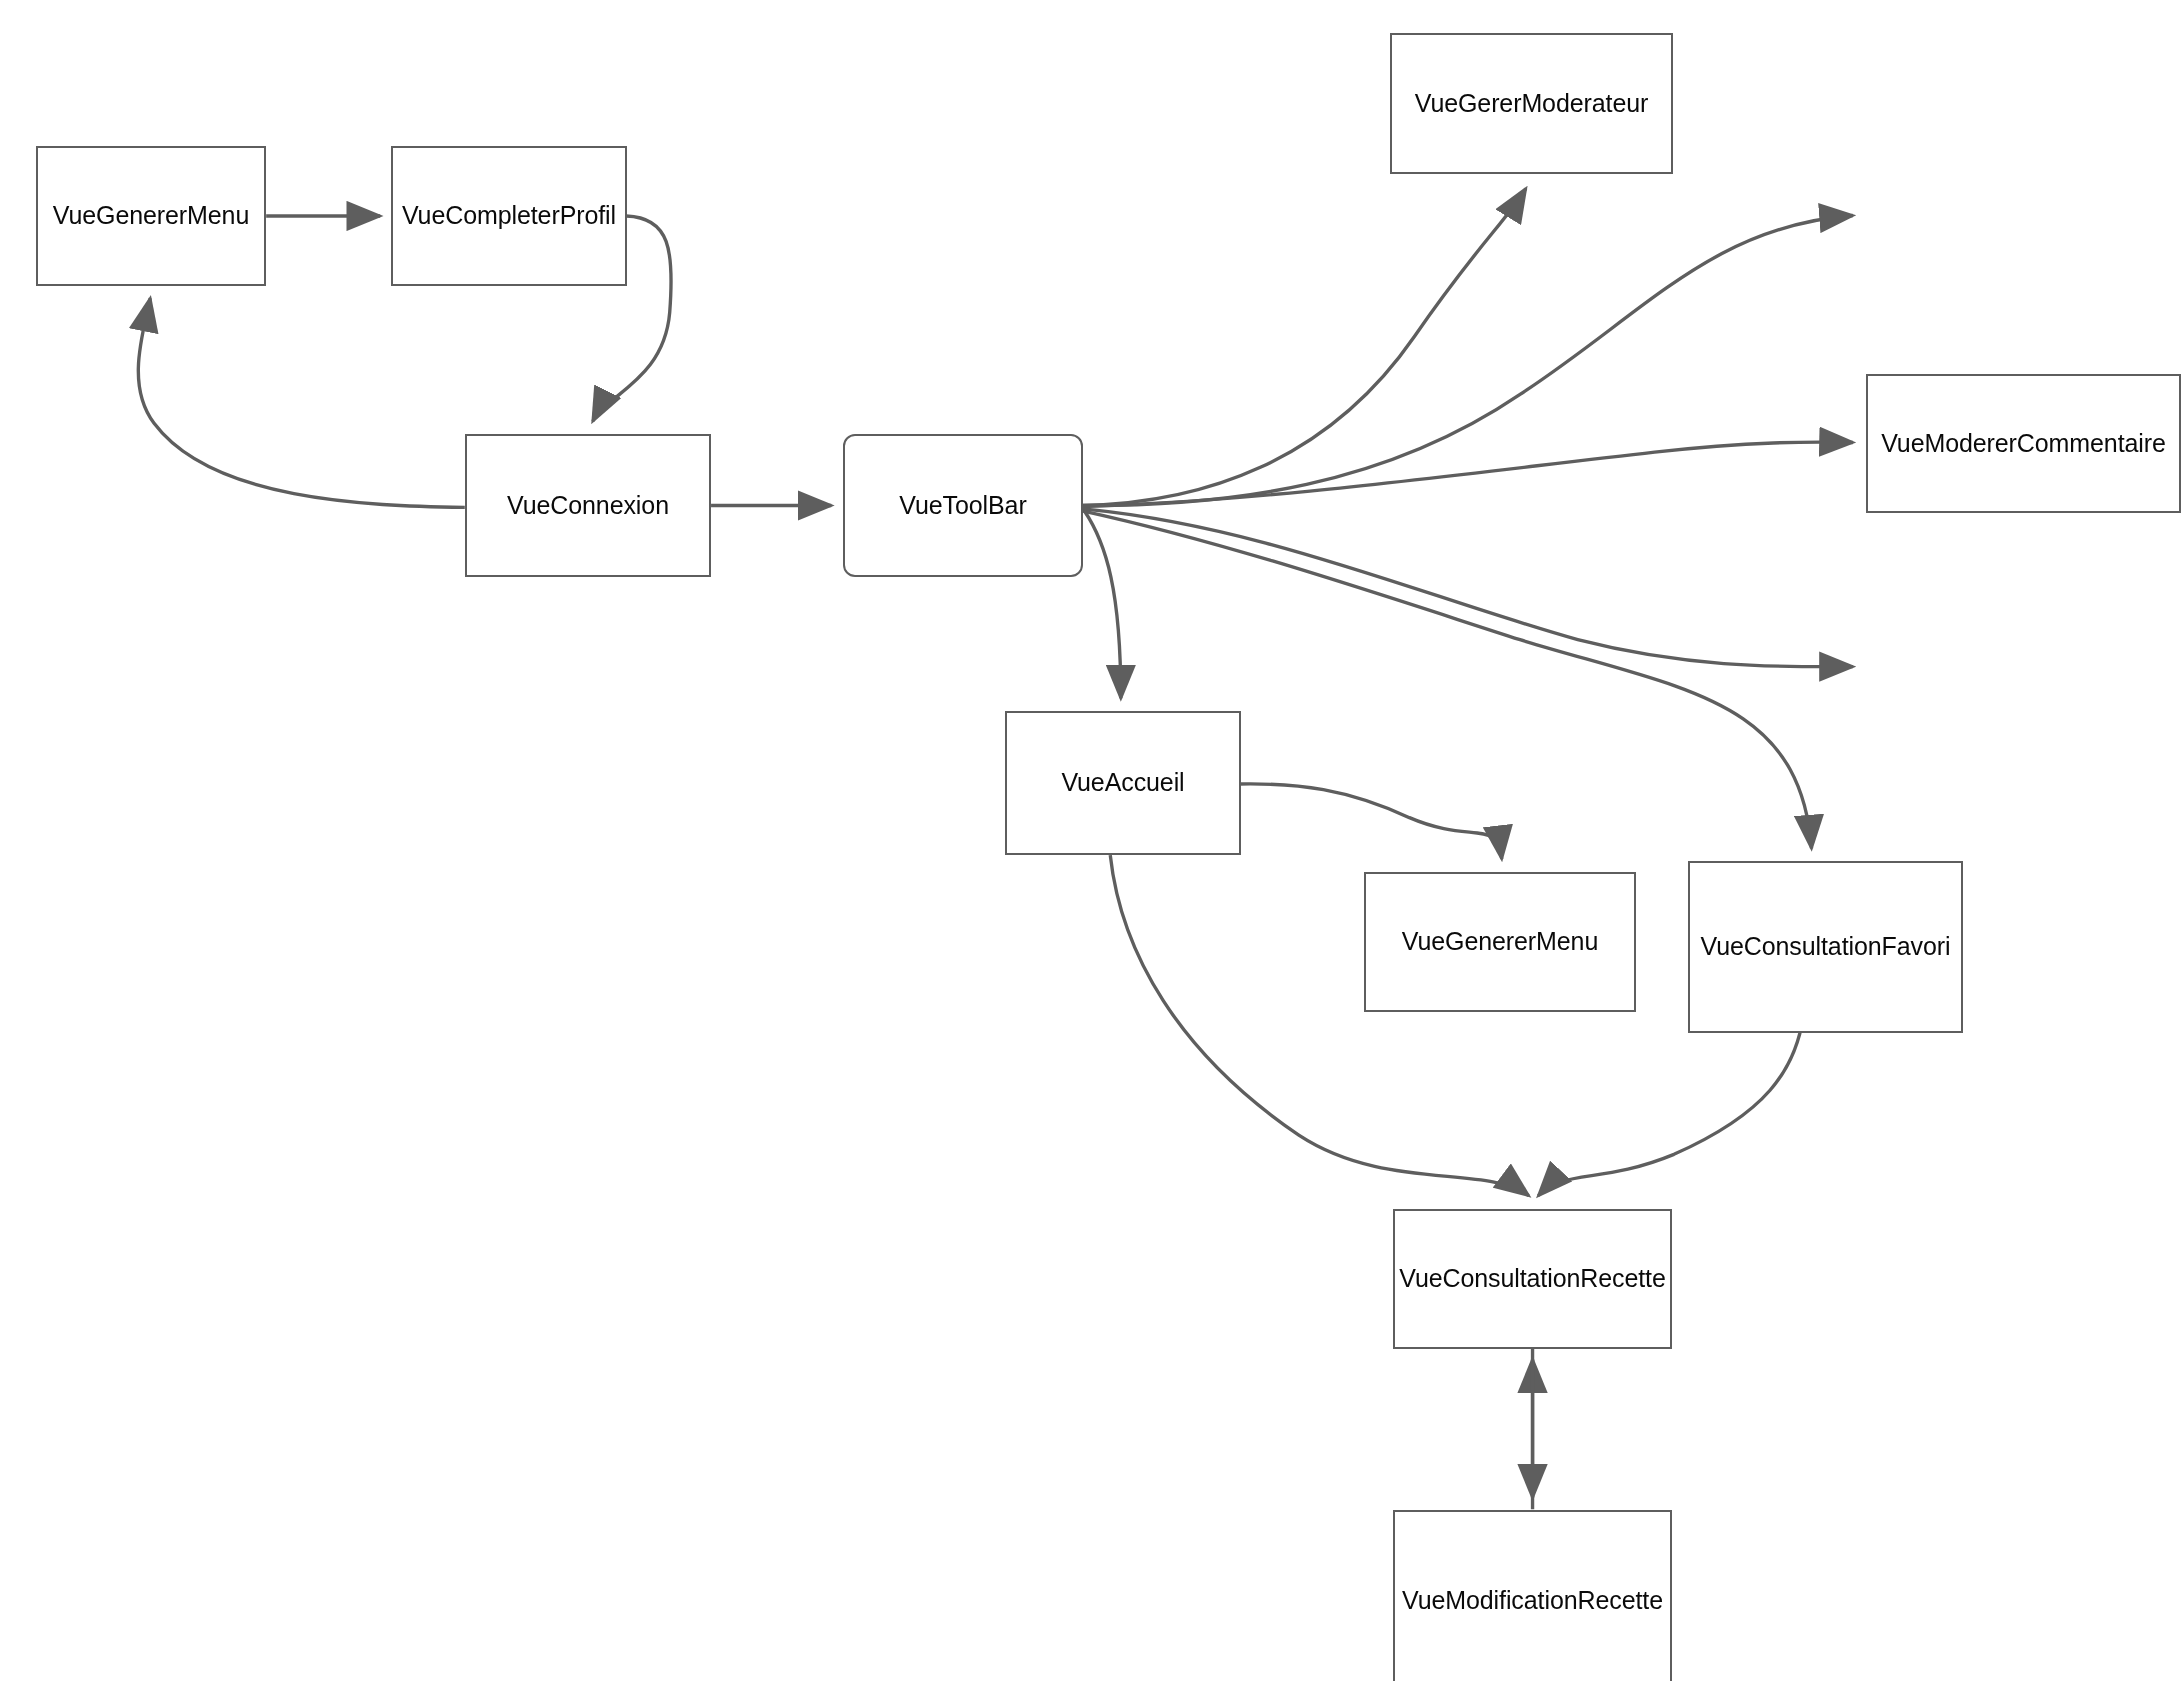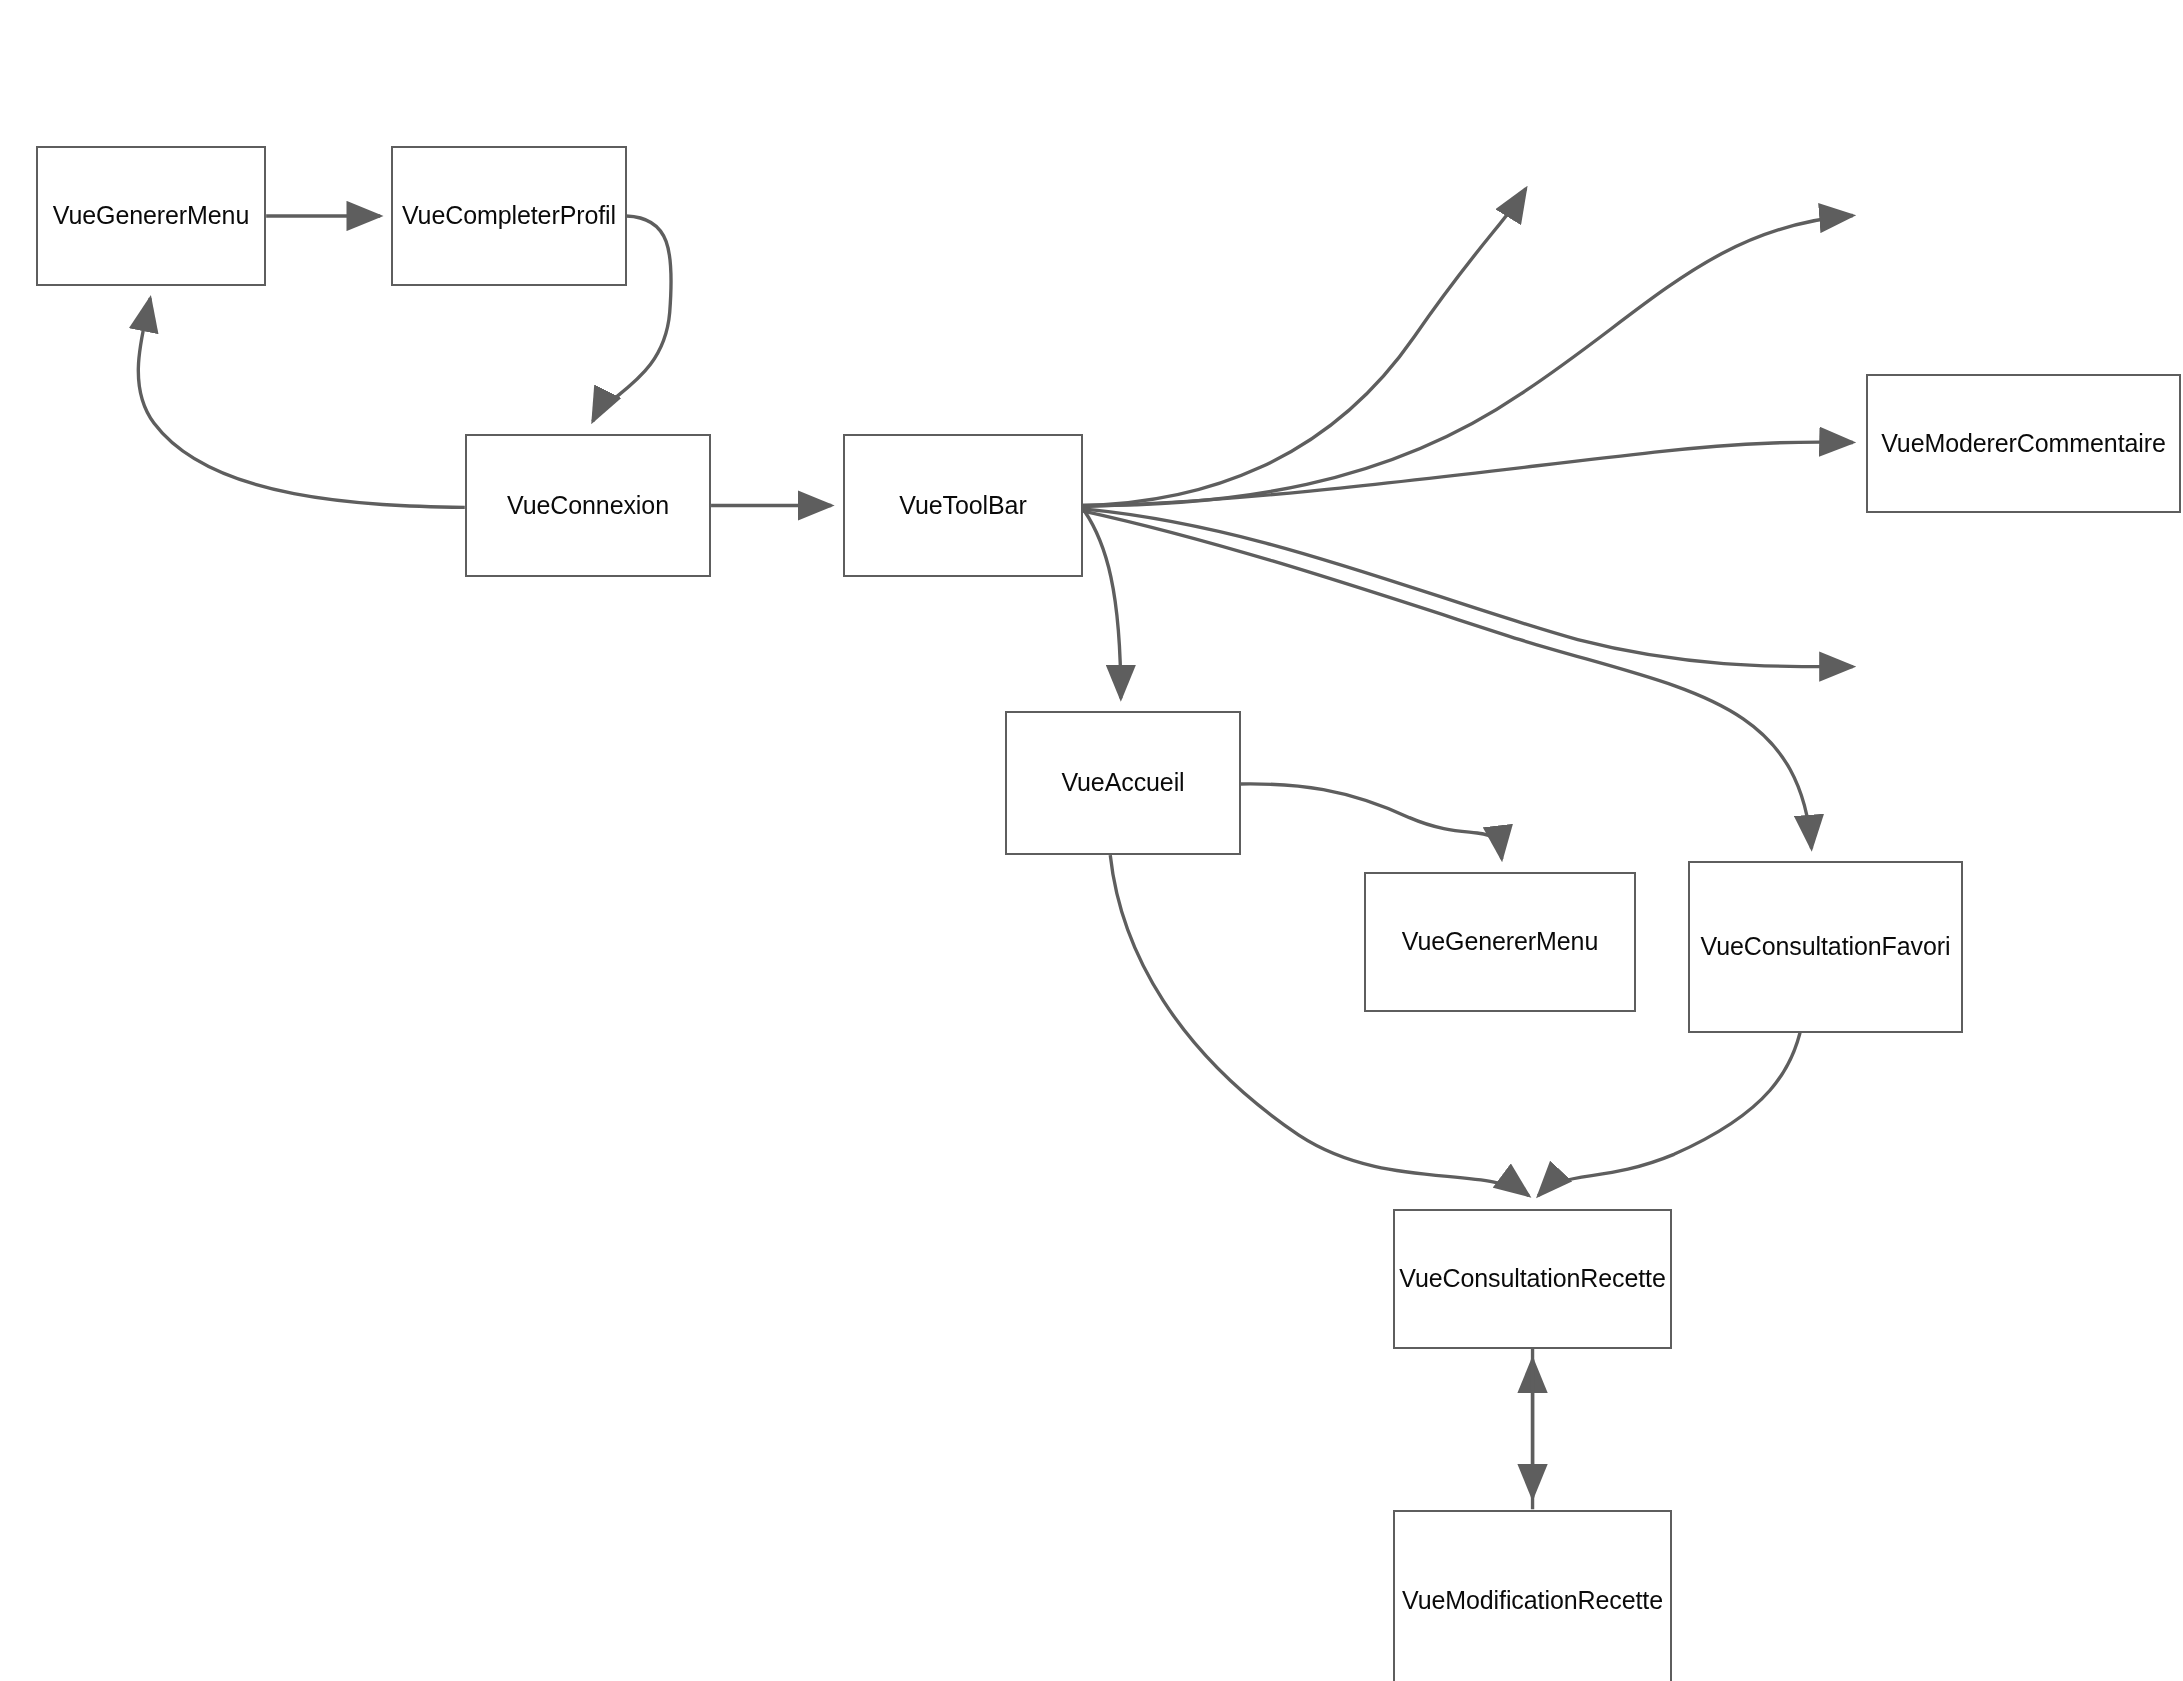--- a/index.html
+++ b/index.html
@@ -96,24 +96,27 @@
   </div>
 
   <div class="node-box" style="left:391px; top:146px; width:236px; height:140px;">
     <span class="node-label">VueCompleterProfil</span>
   </div>
 
   <div class="node-box" style="left:465px; top:434px; width:246px; height:143px;">
     <span class="node-label">VueConnexion</span>
   </div>
 
-  <div class="node-box" style="left:843px; top:434px; width:240px; height:143px;">
+  <div class="node-box" style="left:843px; top:434px; width:240px; height:143px;border-radius:12px;">
     <span class="node-label">VueToolBar</span>
   </div>
 
+  <div class="node-box" style="left:1390px; top:33px; width:283px; height:141px;">
+    <span class="node-label">VueGererModerateur</span>
+  </div>
 
 
   <div class="node-box" style="left:1866px; top:374px; width:315px; height:139px;">
     <span class="node-label">VueModererCommentaire</span>
   </div>
 
 
   <div class="node-box" style="left:1005px; top:711px; width:236px; height:144px;">
     <span class="node-label">VueAccueil</span>
   </div>

